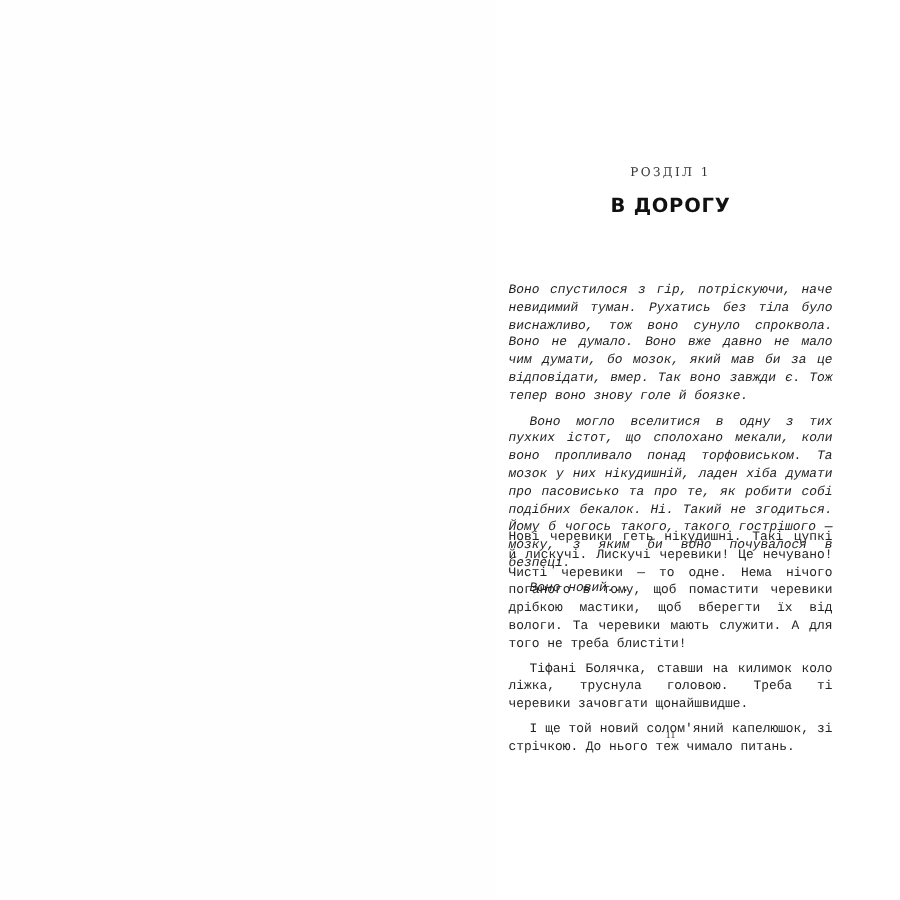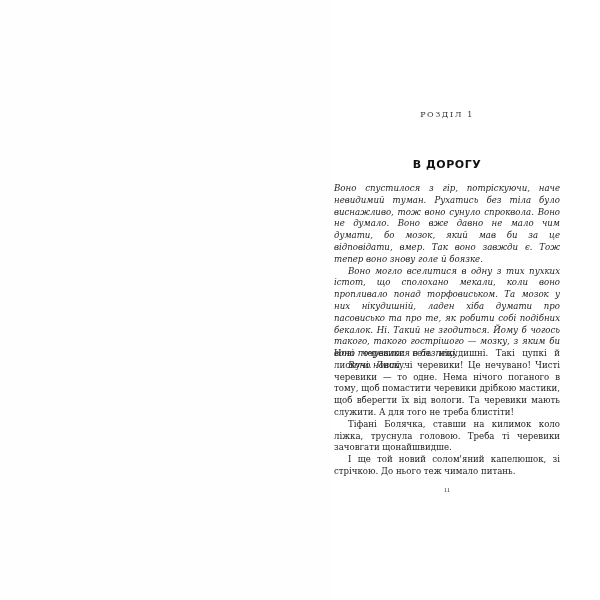--- a/index.html
+++ b/index.html
@@ -8,30 +8,30 @@
     .left-page { position: absolute; left: 0; top: 0; width: 330px; height: 600px; background: #fefefe; }
     .right-page { position: absolute; left: 330px; top: 0; width: 270px; height: 600px; background: #ffffff; }
     .chapter-label {
       position: absolute; left: 334px; width: 226px; top: 110px;
       text-align: center; font-family: "DejaVu Serif", serif; font-size: 8px;
       letter-spacing: 1.6px; color: #333; text-transform: uppercase;
     }
     .chapter-title {
       position: absolute; left: 334px; width: 226px; top: 130px;
       text-align: center; font-family: "DejaVu Sans", sans-serif; font-weight: bold;
-      font-size: 11px; color: #111; letter-spacing: 0.5px; margin-top: 28px;
+      font-size: 13px; color: #111; letter-spacing: 0.5px;
     }
     .text-block {
       position: absolute; left: 334px; width: 226px;
       font-family: "DejaVu Serif", serif; font-size: 8.6px; line-height: 11.8px;
       color: #222; text-align: justify; hyphens: manual;
     }
     .italic-block { top: 183px; font-style: italic; }
     .normal-block { top: 348px; }
-    .text-block p { margin: 0; }
+    .text-block p { margin: 5px; font-family: Liberation Mono, monospace; }
     .text-block p.indent { text-indent: 14px; }
     .text-block p.first { text-indent: 0; }
     .page-number {
       position: absolute; left: 434px; width: 26px; top: 486px;
       text-align: center; font-family: Liberation Serif, serif; font-size: 7px; color: #444;
     }
   </style>
 </head>
 <body>
 

